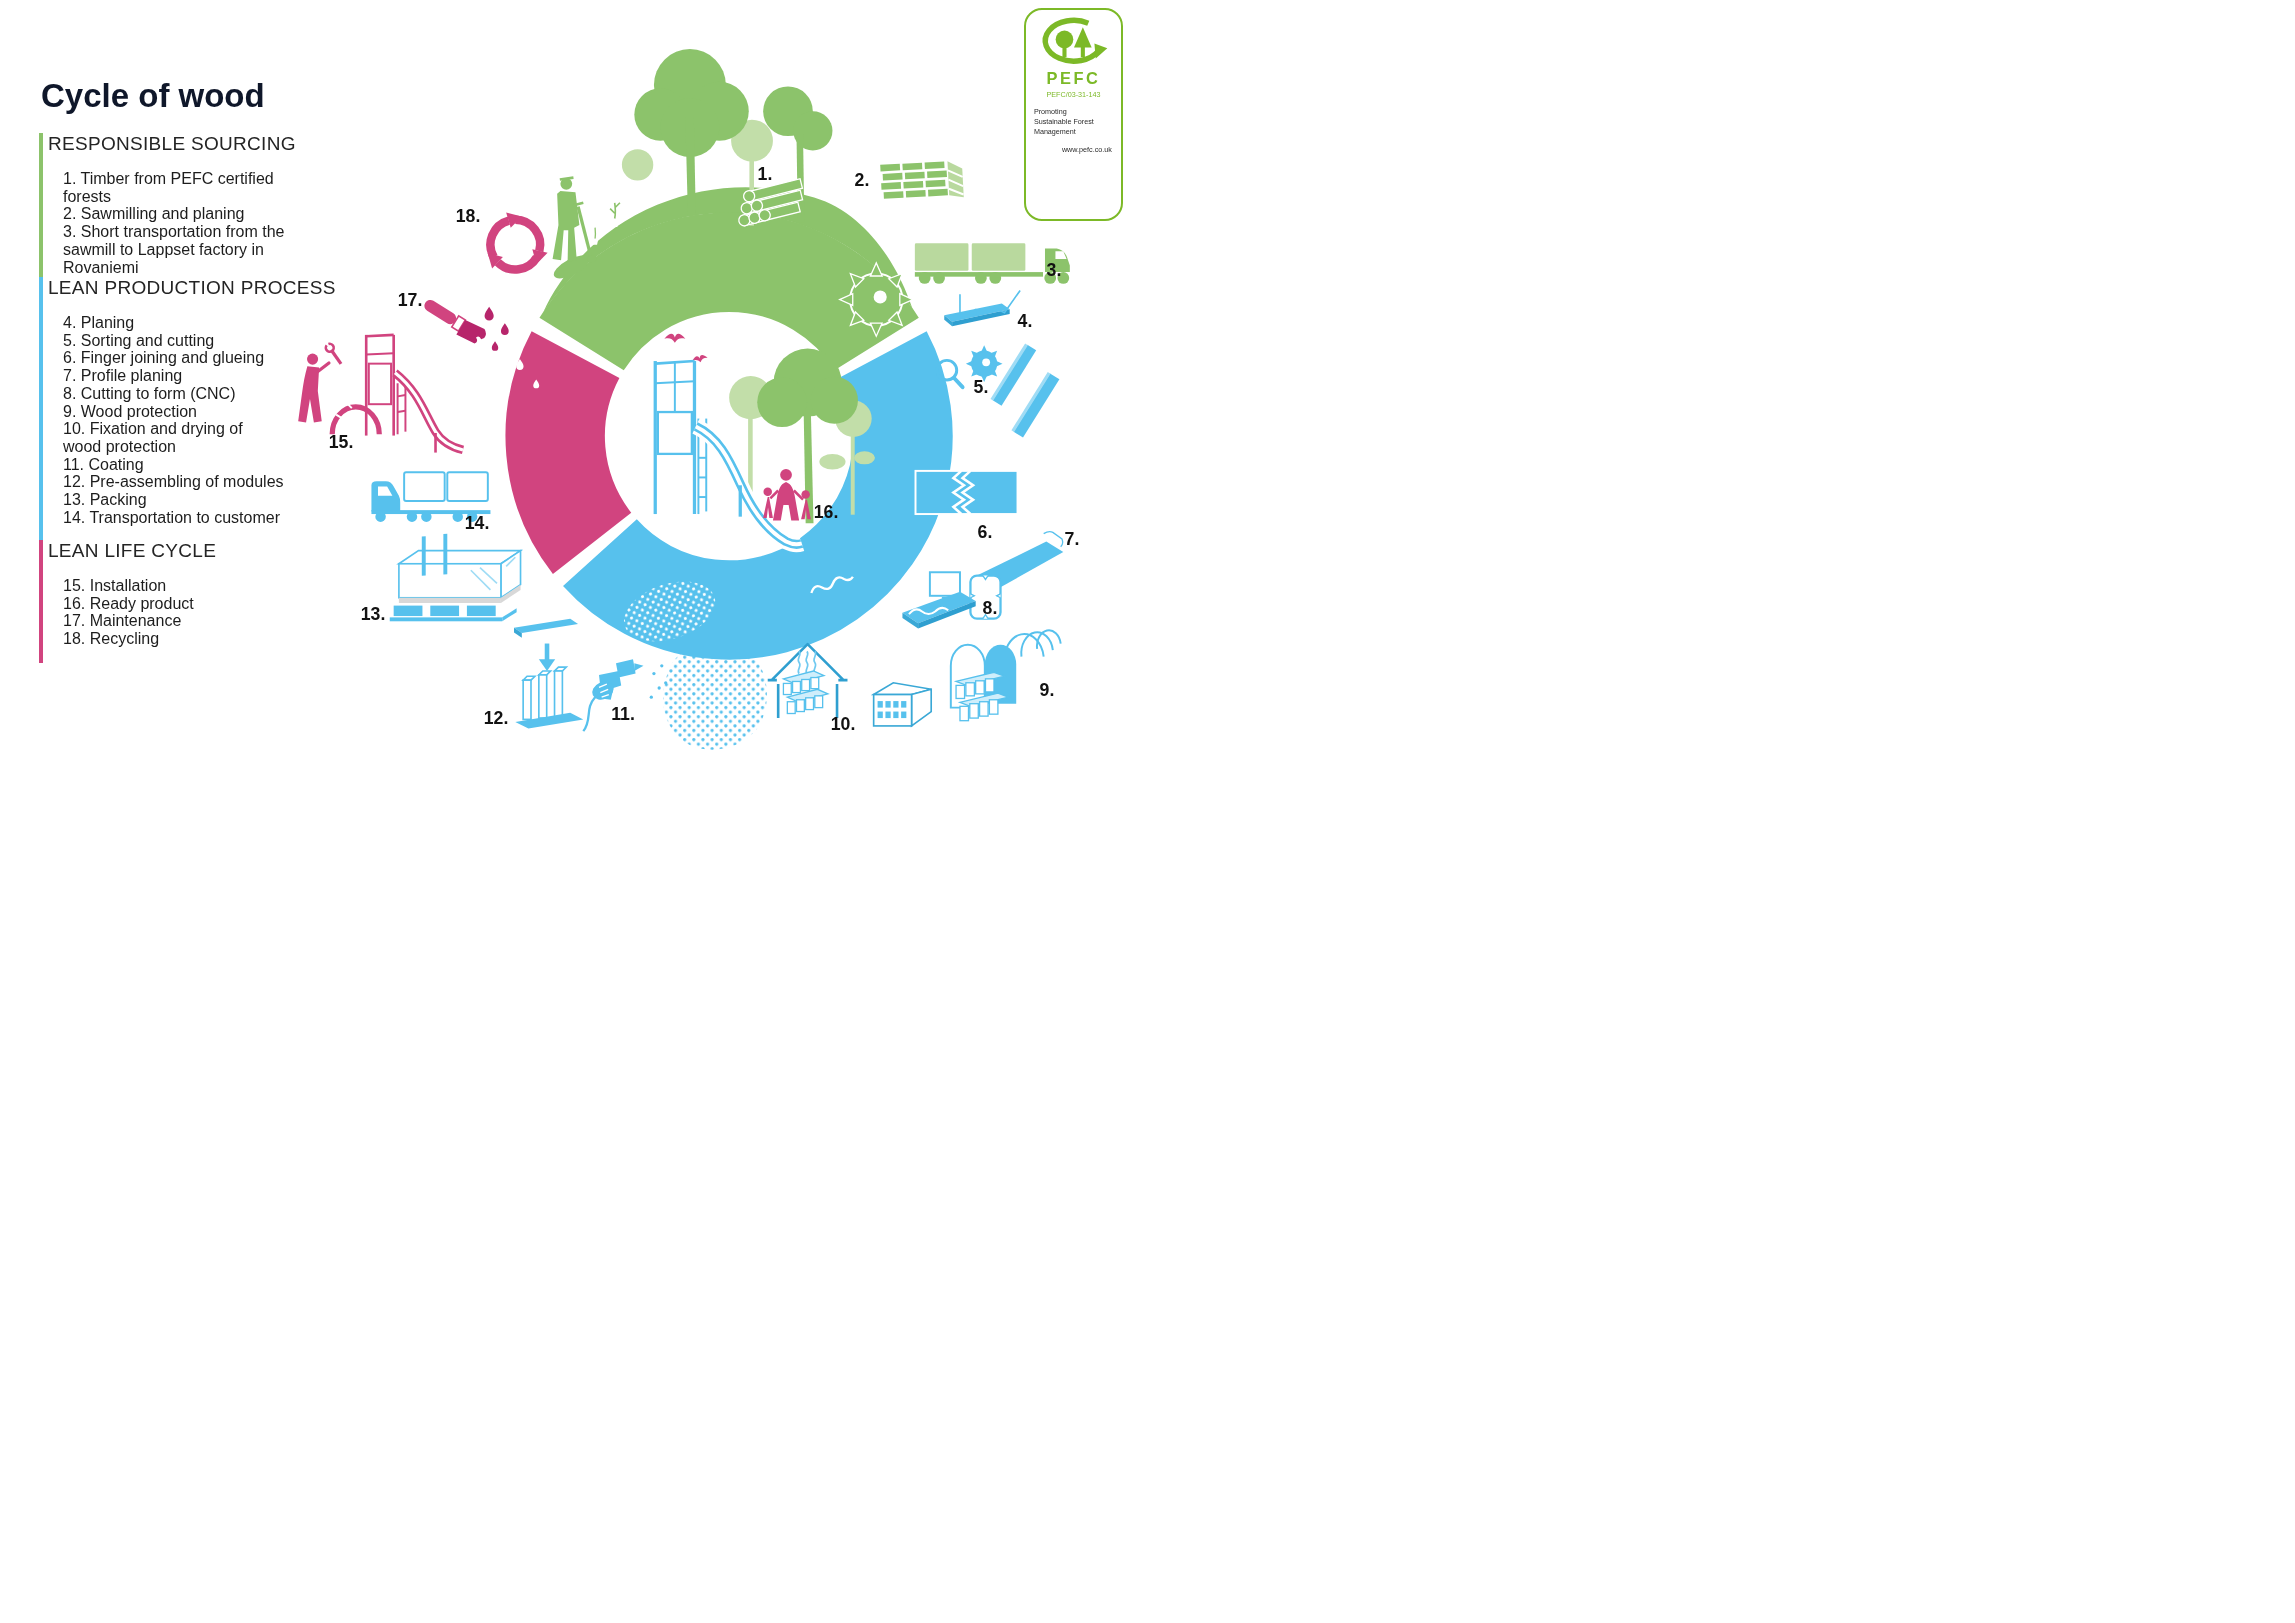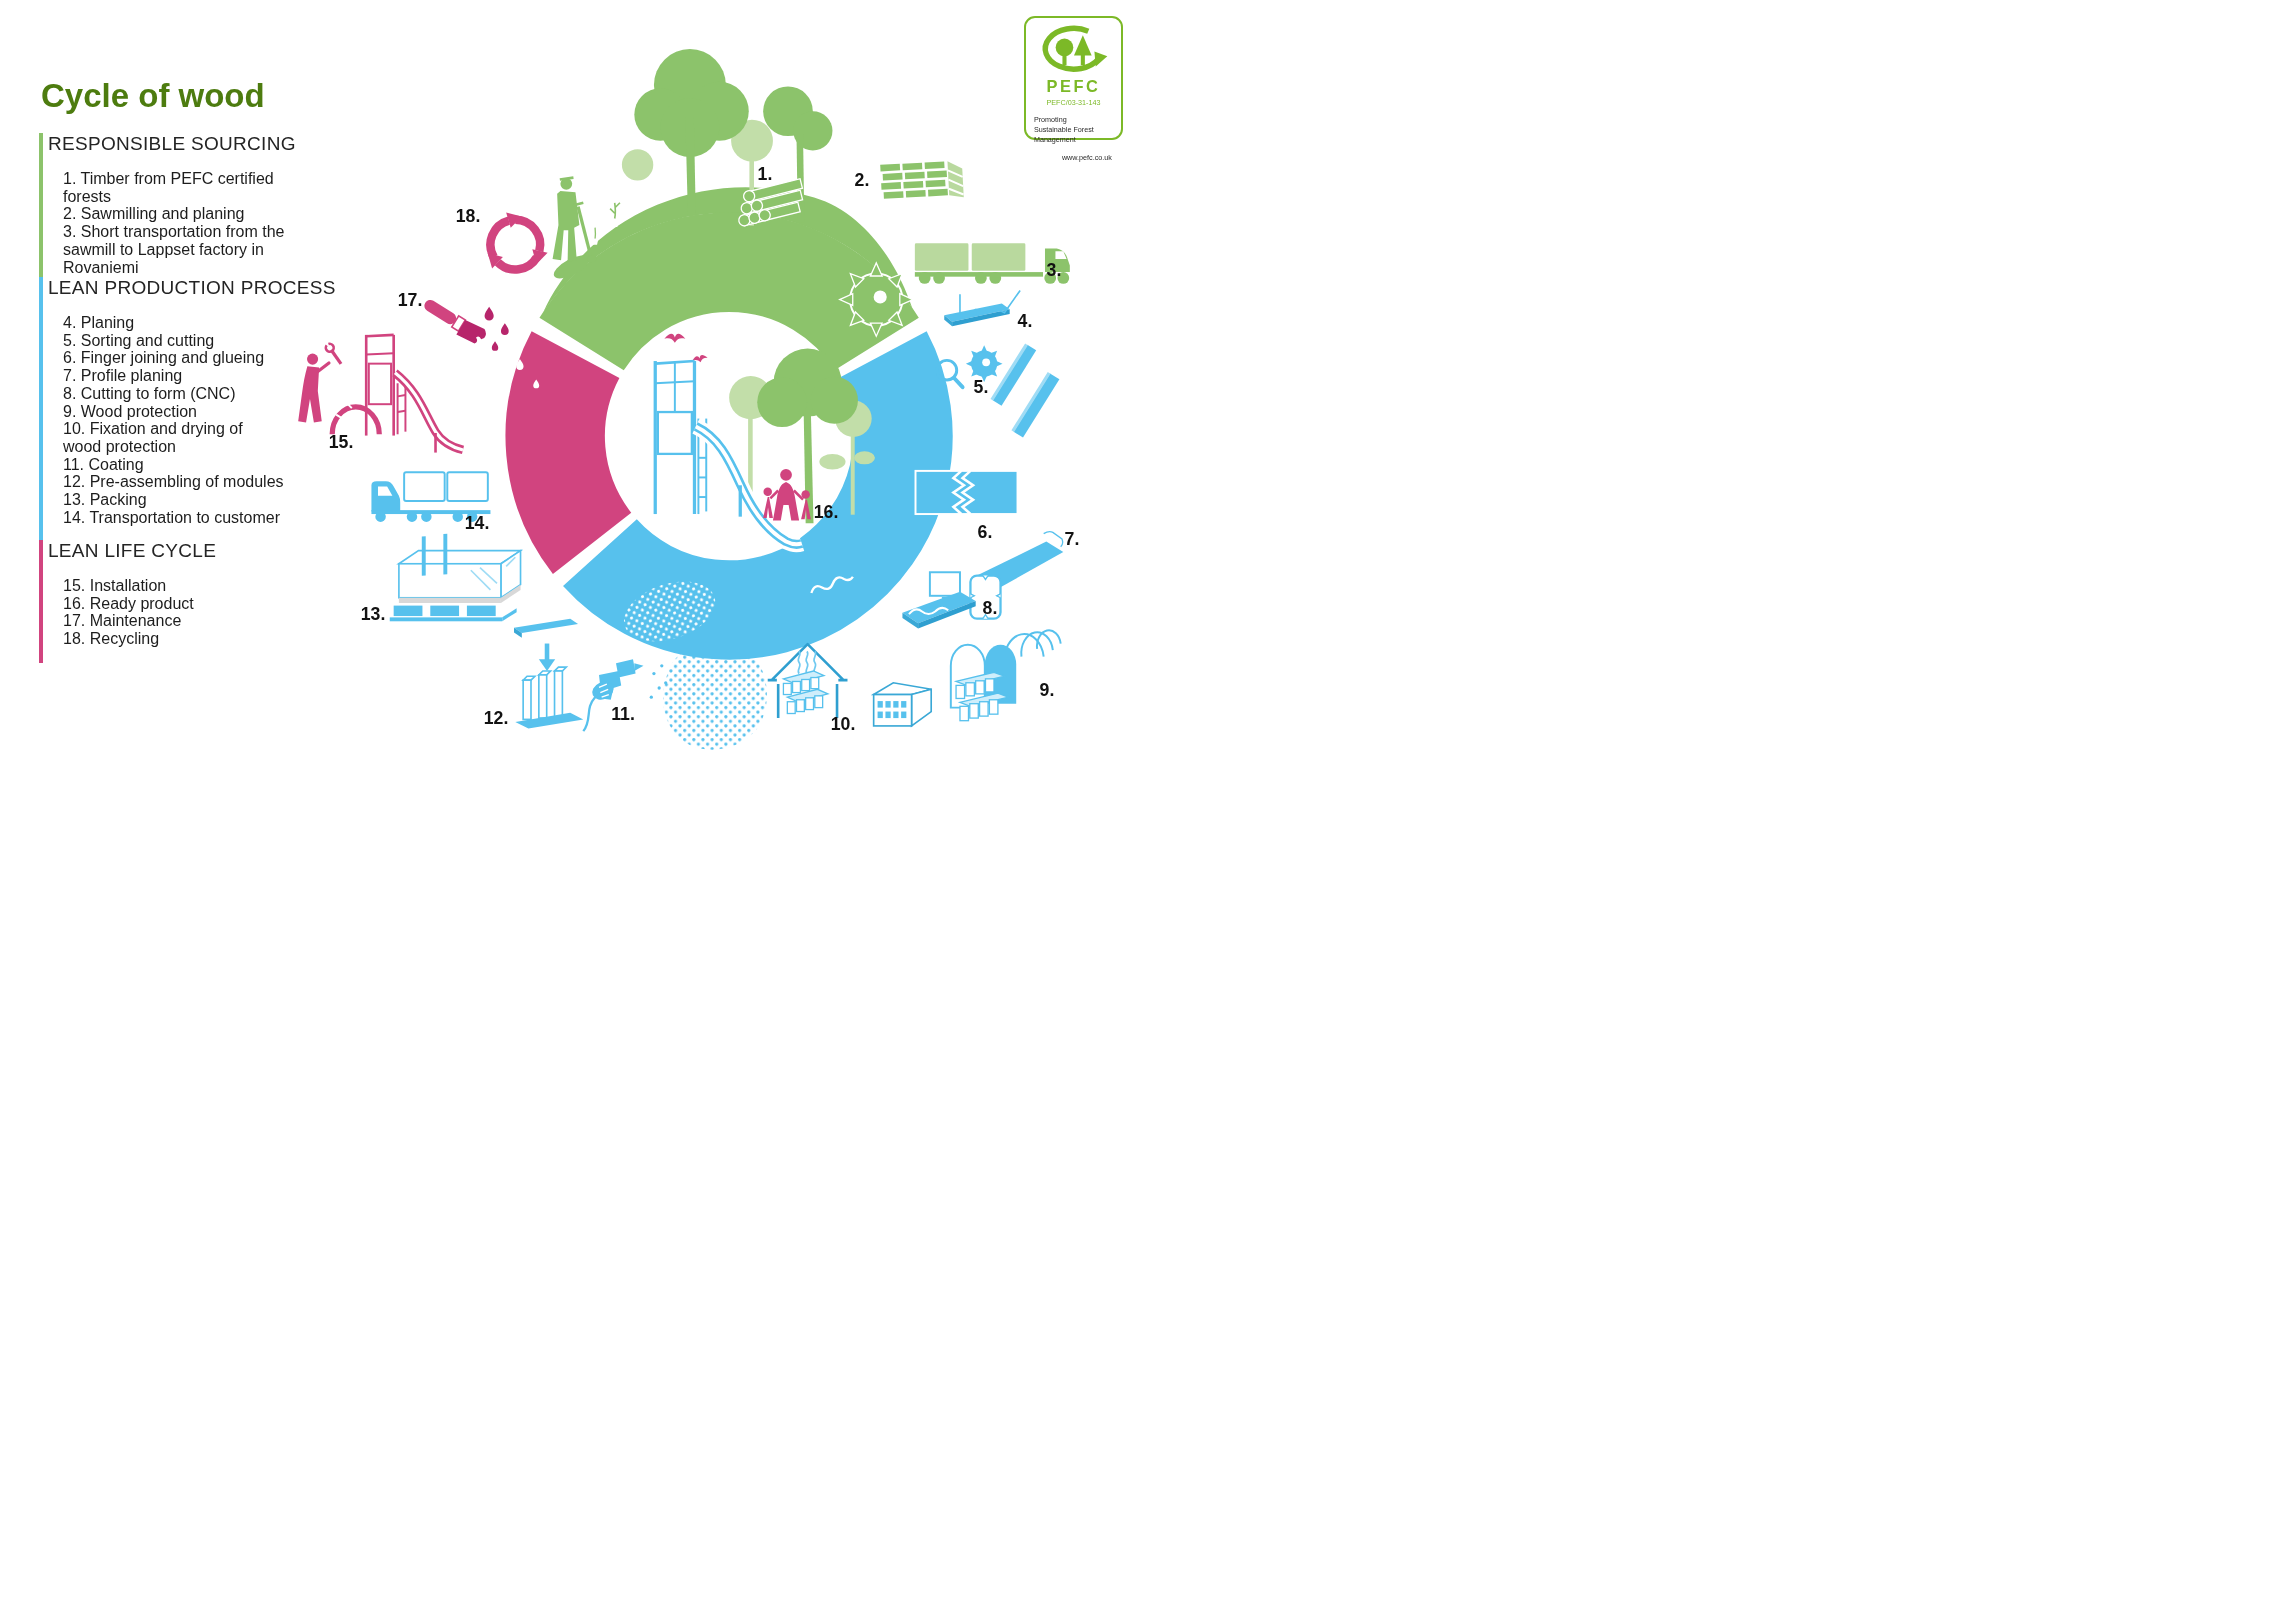--- a/index.html
+++ b/index.html
@@ -1,29 +1,29 @@
 <!DOCTYPE html>
 <html style="font-size:10.5px"><head>
 <meta charset="utf-8">
 <style>
   html,body{margin:0;padding:0;background:#fff;}
   .page{position:relative;width:1147px;height:811px;background:#fff;overflow:hidden;
         font-family:"Liberation Sans",sans-serif;color:#161616;}
   .diagram{position:absolute;left:0;top:0;}
-  .title{position:absolute;left:41px;top:55px;font-size:33px;font-weight:800;letter-spacing:0;color:#4d7c0f;}
+  .title{position:absolute;left:41px;top:55px;font-size:33px;font-weight:800;letter-spacing:0;color:#0f172a;}
   .legend section{position:absolute;left:39px;width:291px;padding-left:5px;}
   .sec1{top:133px;border-left:4.6px solid #8cc36b;}
   .sec2{top:277px;border-left:4.6px solid #57c1ed;}
   .sec3{top:540px;border-left:4.6px solid #d1447f;}
   .legend h2{margin:0 0 5.2px 0;font-size:19px;font-weight:300;letter-spacing:0.3px;color:#242424;}
   .legend ul{margin:15px;padding:0;list-style:none;font-size:16px;line-height:17.7px;color:#1d1d1d;}
   .legend li{white-space:pre-line;}
   .step-num{position:absolute;transform:translate(-50%,-50%);font-size:17.7px;font-weight:700;color:#121212;white-space:nowrap;}
-  .pefc{position:absolute;left:1024px;top:16px;width:99px;height:124px;border:2.6px solid #7cb927;
-        border-radius:11px;box-sizing:border-box;padding:5.2px 7.9px 3.9px 7.9px;background:#fff;}
+  .pefc{position:absolute;left:1024px;top:8px;width:99px;height:213px;border:2.6px solid #7cb927;
+        border-radius:18px;box-sizing:border-box;padding:5.2px 7.9px 3.9px 7.9px;background:#fff;}
   .pefc-mark{display:block;margin:1.3px auto 0 auto;}
   .pefc-name{text-align:center;color:#7cb927;font-weight:700;font-size:16.4px;letter-spacing:2.6px;margin-top:1.3px;}
   .pefc-license{text-align:center;color:#7cb927;font-size:7.2px;margin-top:2px;}
   .pefc-tagline{color:#2a2a2a;font-size:7.2px;line-height:1.4;white-space:pre-line;margin-top:7.9px;}
   .pefc-site{color:#2a2a2a;font-size:7.2px;margin-top:7.9px;padding-left:28px;}
   
   .p1{left:765px;top:174px}.p2{left:862px;top:180px}.p3{left:1054px;top:270px}
   .p4{left:1025px;top:321px}.p5{left:981px;top:387px}.p6{left:985px;top:532px}
   .p7{left:1072px;top:539px}.p8{left:990px;top:608px}.p9{left:1047px;top:690px}
   .p10{left:843px;top:724px}.p11{left:623px;top:714px}.p12{left:496px;top:718px}

